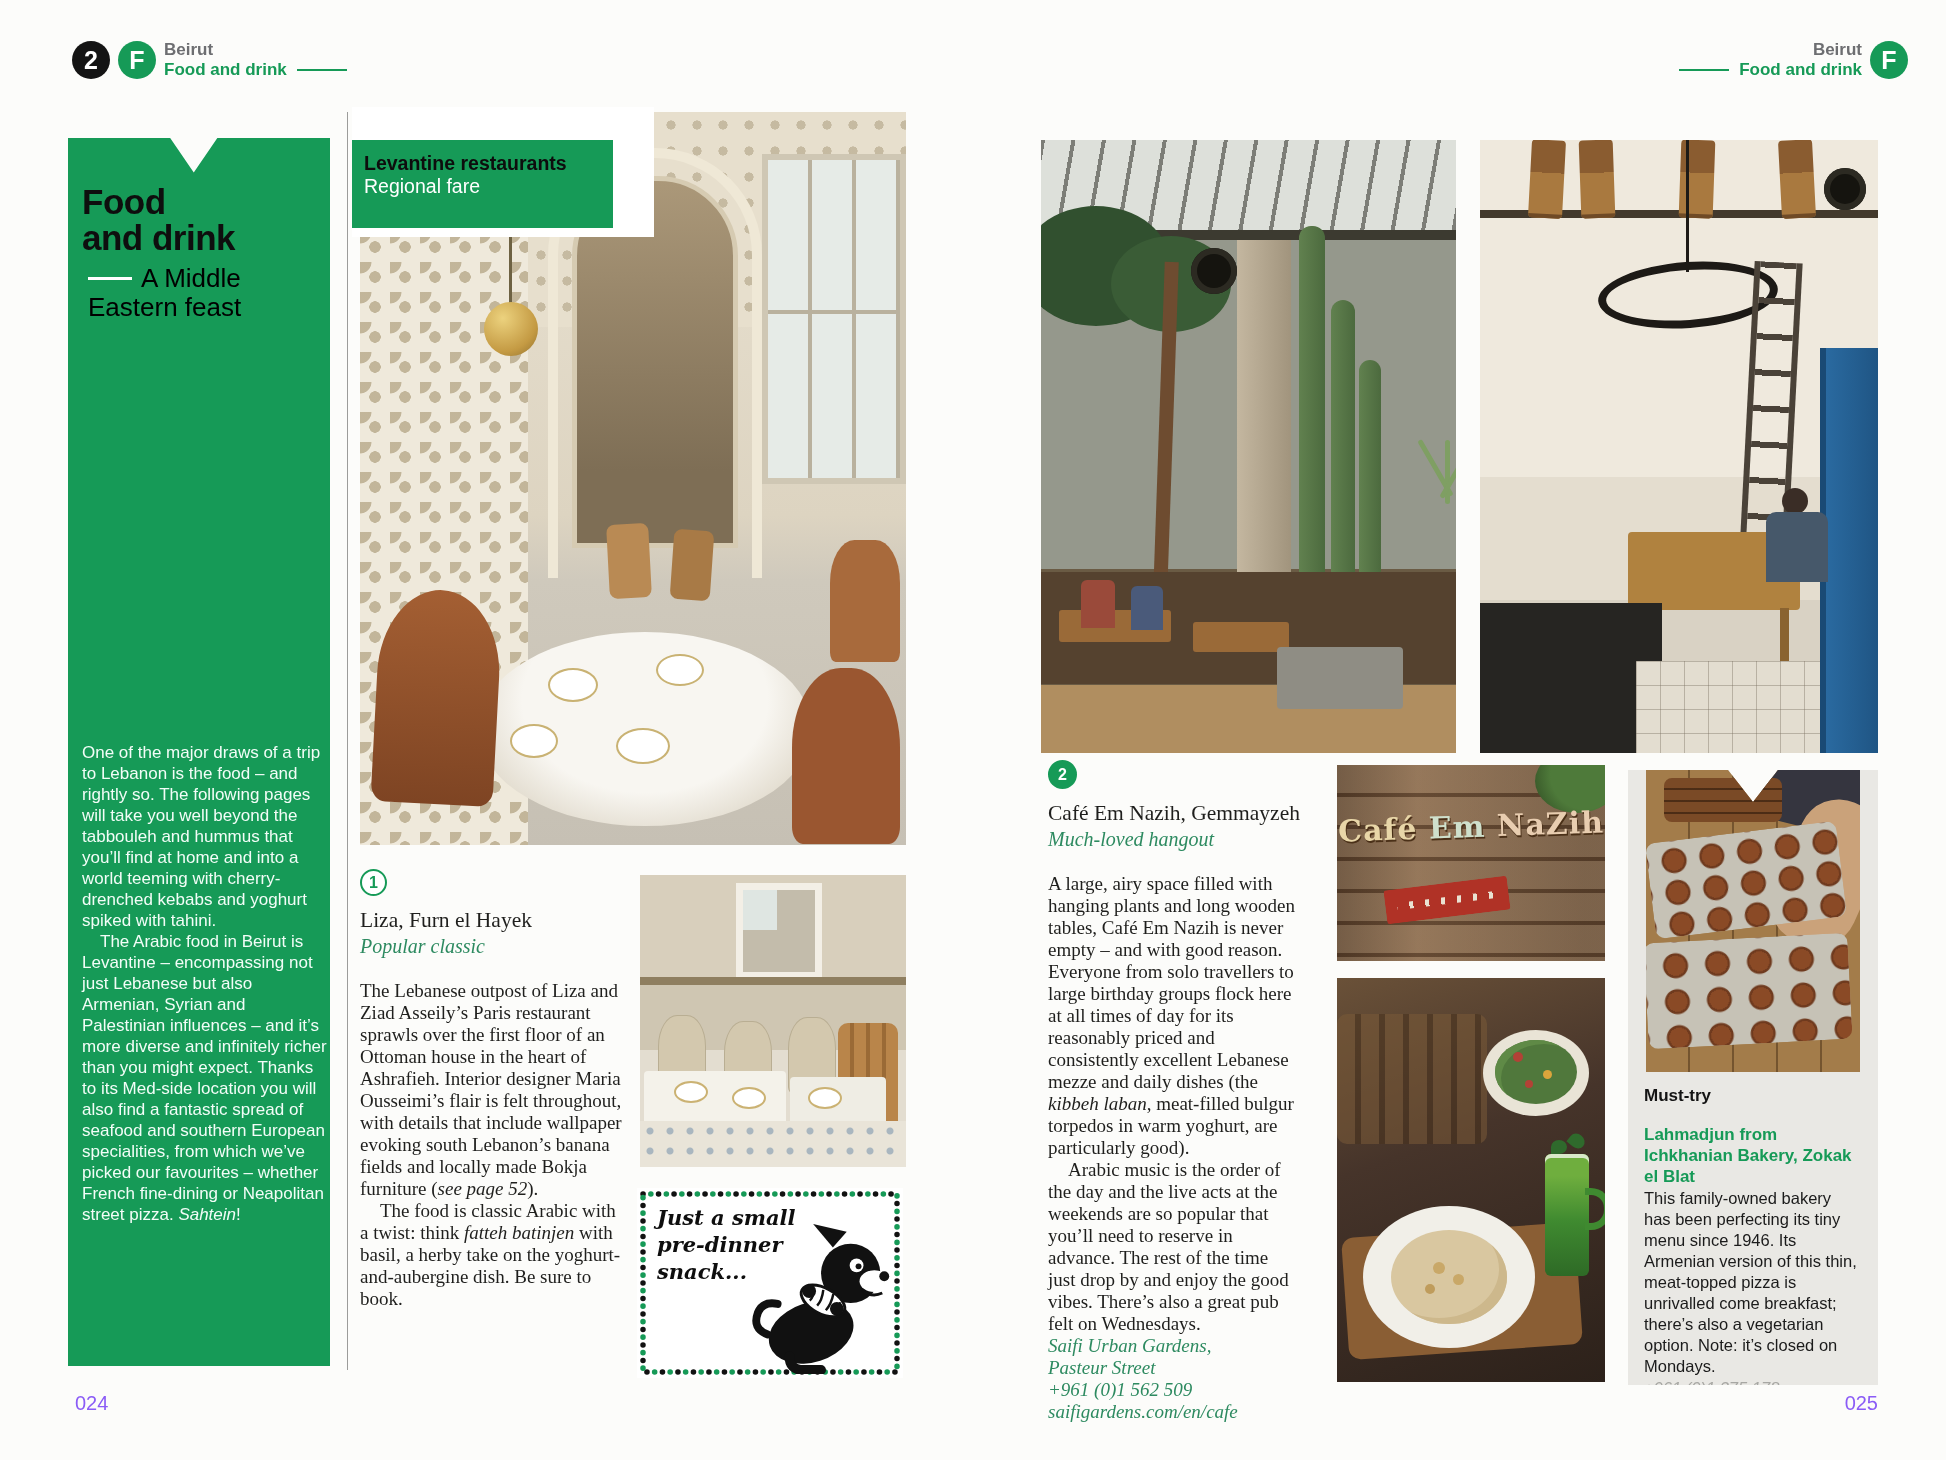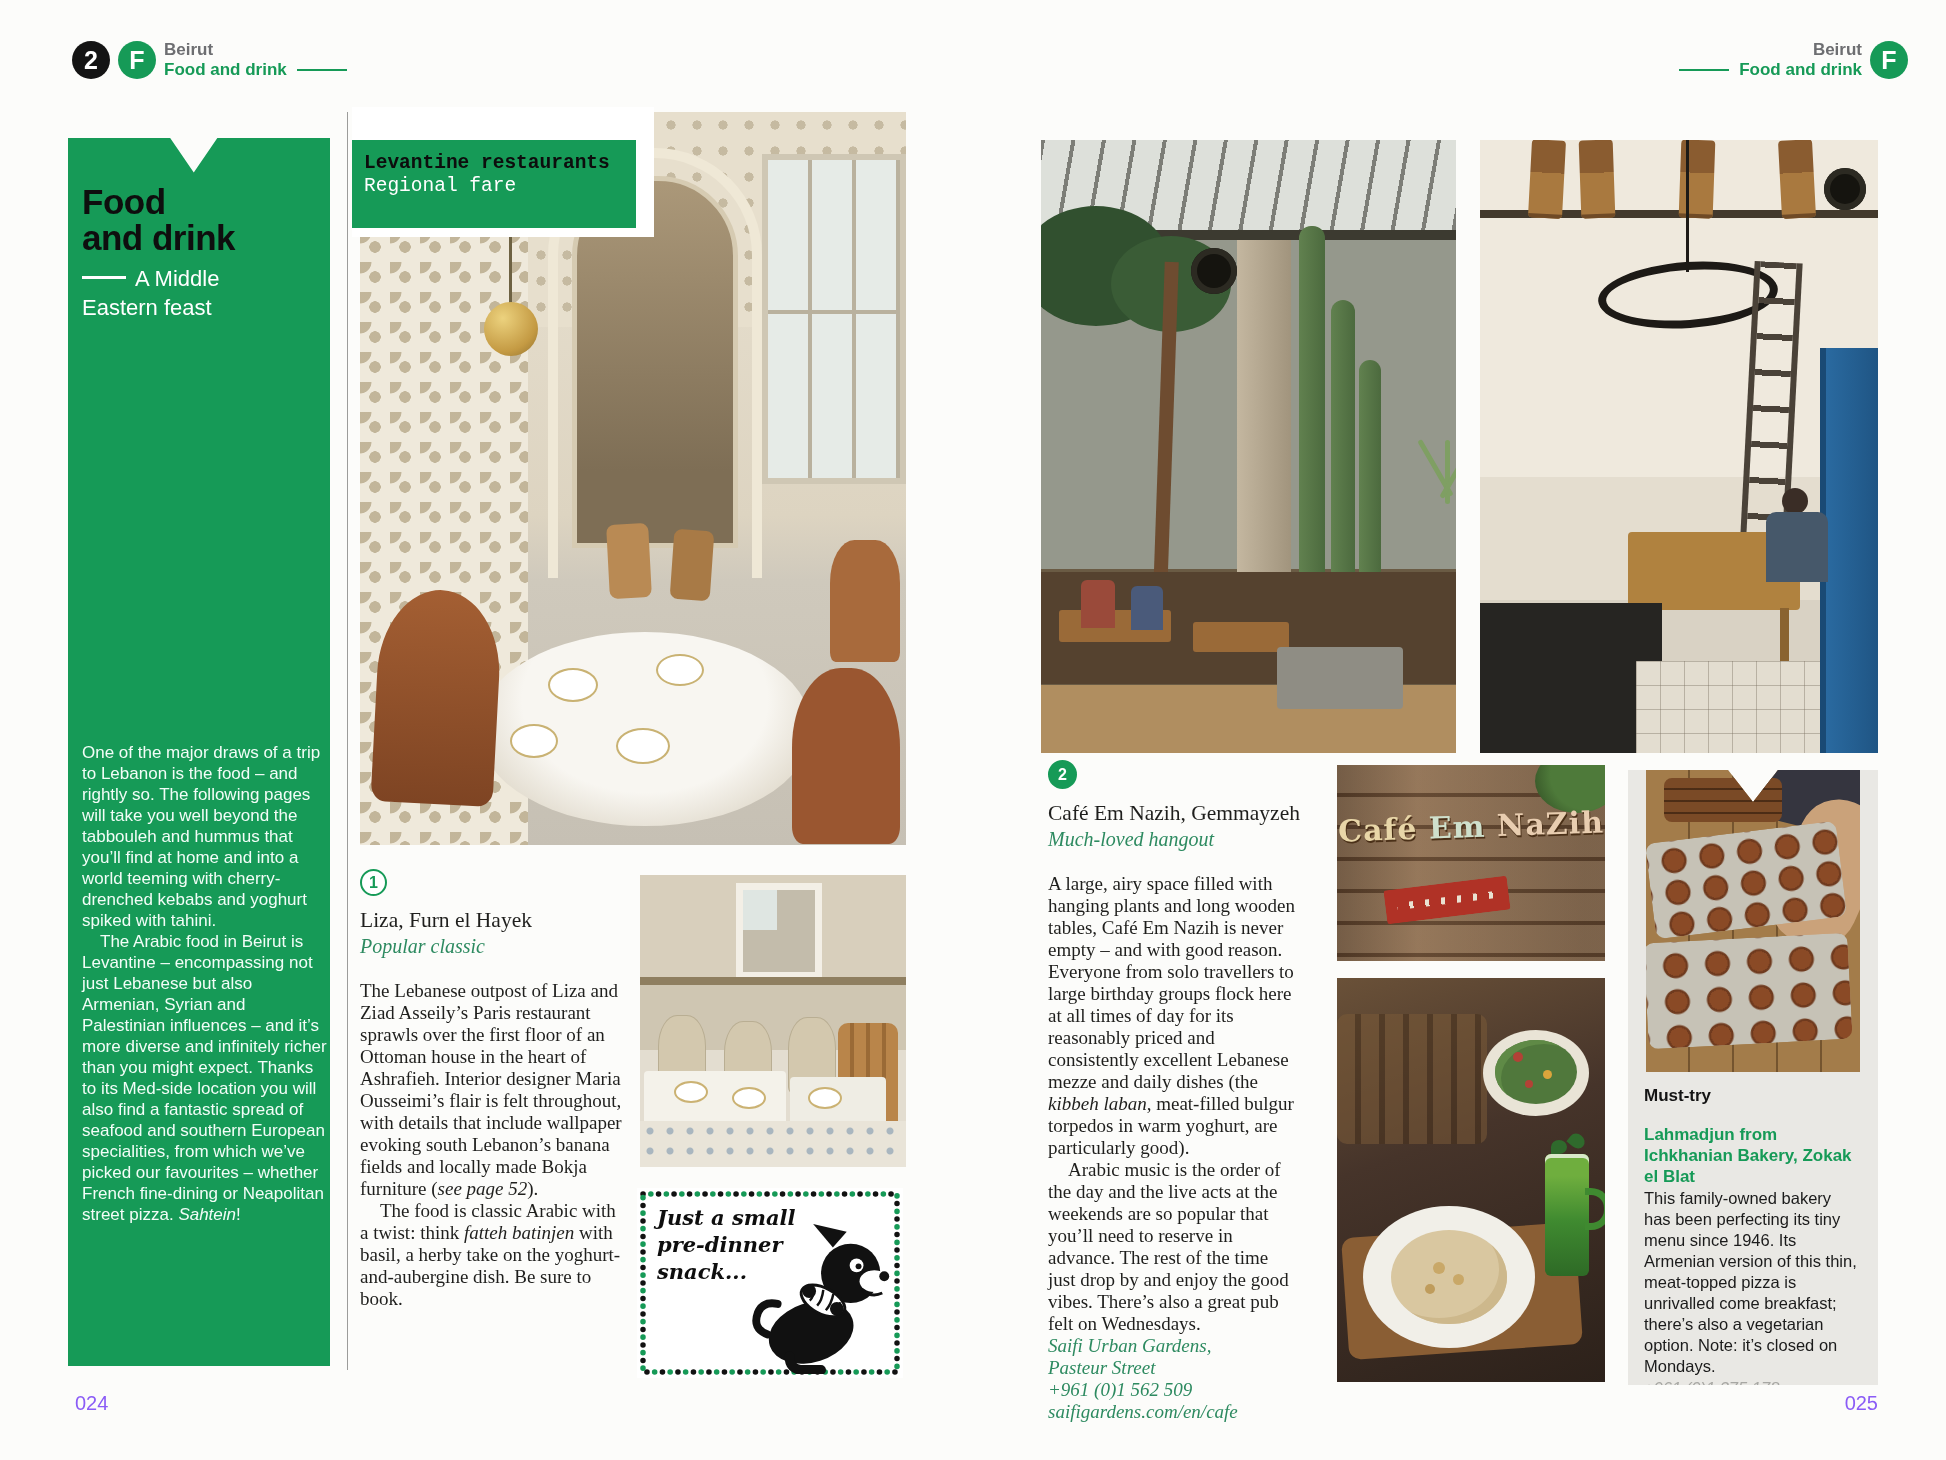--- a/index.html
+++ b/index.html
@@ -20,32 +20,32 @@
   .hdr-green{background:var(--green);}
   .hdr-txt{line-height:20px;font-size:17px;font-weight:bold;}
   .hdr-city{color:#6d6e71;}
   .hdr-section{color:var(--green);}
   .hdr-line{width:50px;height:2px;background:var(--green);}
 
   
   .sidebar{left:68px;top:138px;width:262px;height:1228px;background:var(--green);
            clip-path:polygon(0 0,39% 0,48% 2.8%,57% 0,100% 0,100% 100%,0 100%);}
   .sb-title{margin:46px 0 0 14px;font-size:35px;font-weight:bold;color:#0e0e0e;line-height:36px;letter-spacing:-0.5px;}
-  .sb-sub{margin:8px 0 0 14px;color:#ffffff;font-size:22px;line-height:29px;}
+  .sb-sub{margin:8px 0 0 20px;color:#000000;font-size:26px;line-height:29px;}
   .sb-dash{display:inline-block;width:44px;height:3px;background:#fff;margin-right:9px;vertical-align:7px;}
   .sb-body{position:absolute;left:14px;top:604px;width:246px;color:#f2fdf7;font-size:17px;line-height:21px;}
   .sb-body p{margin:0;}
   .sb-body p.indent{text-indent:18px;}
   .sb-body i{font-style:italic;}
 
   .col-divider{left:347px;top:112px;width:1px;height:1258px;background:#9c9c9a;}
 
   
   .tag-backing{left:352px;top:107px;width:302px;height:130px;background:#fff;}
-  .tag{left:352px;top:140px;width:284px;height:88px;background:var(--green);box-sizing:border-box;padding:12px 12px;font-family:Liberation Mono, monospace;}
+  .tag{left:352px;top:140px;width:261px;height:88px;background:var(--green);box-sizing:border-box;padding:12px 12px;}
   .tag-title{font-weight:bold;color:#0d0d0d;font-size:19.5px;line-height:23px;}
   .tag-sub{color:#fff;font-size:19.5px;line-height:23px;}
 
   
   .badge-outline{width:27px;height:27px;border-radius:50%;border:2px solid var(--green);color:var(--green);
                  background:#fff;display:flex;align-items:center;justify-content:center;font-size:16px;font-weight:bold;box-sizing:border-box;}
   .badge-filled{width:29px;height:29px;border-radius:50%;background:var(--green);color:#fff;
                 display:flex;align-items:center;justify-content:center;font-size:16px;font-weight:bold;}
   .listing-title{font-family:"Liberation Serif",serif;font-size:21.5px;color:var(--ink);margin-top:12px;}
   .listing-sub{font-family:"Liberation Serif",serif;font-style:italic;font-size:20px;color:var(--green-serif);margin-top:2px;}

